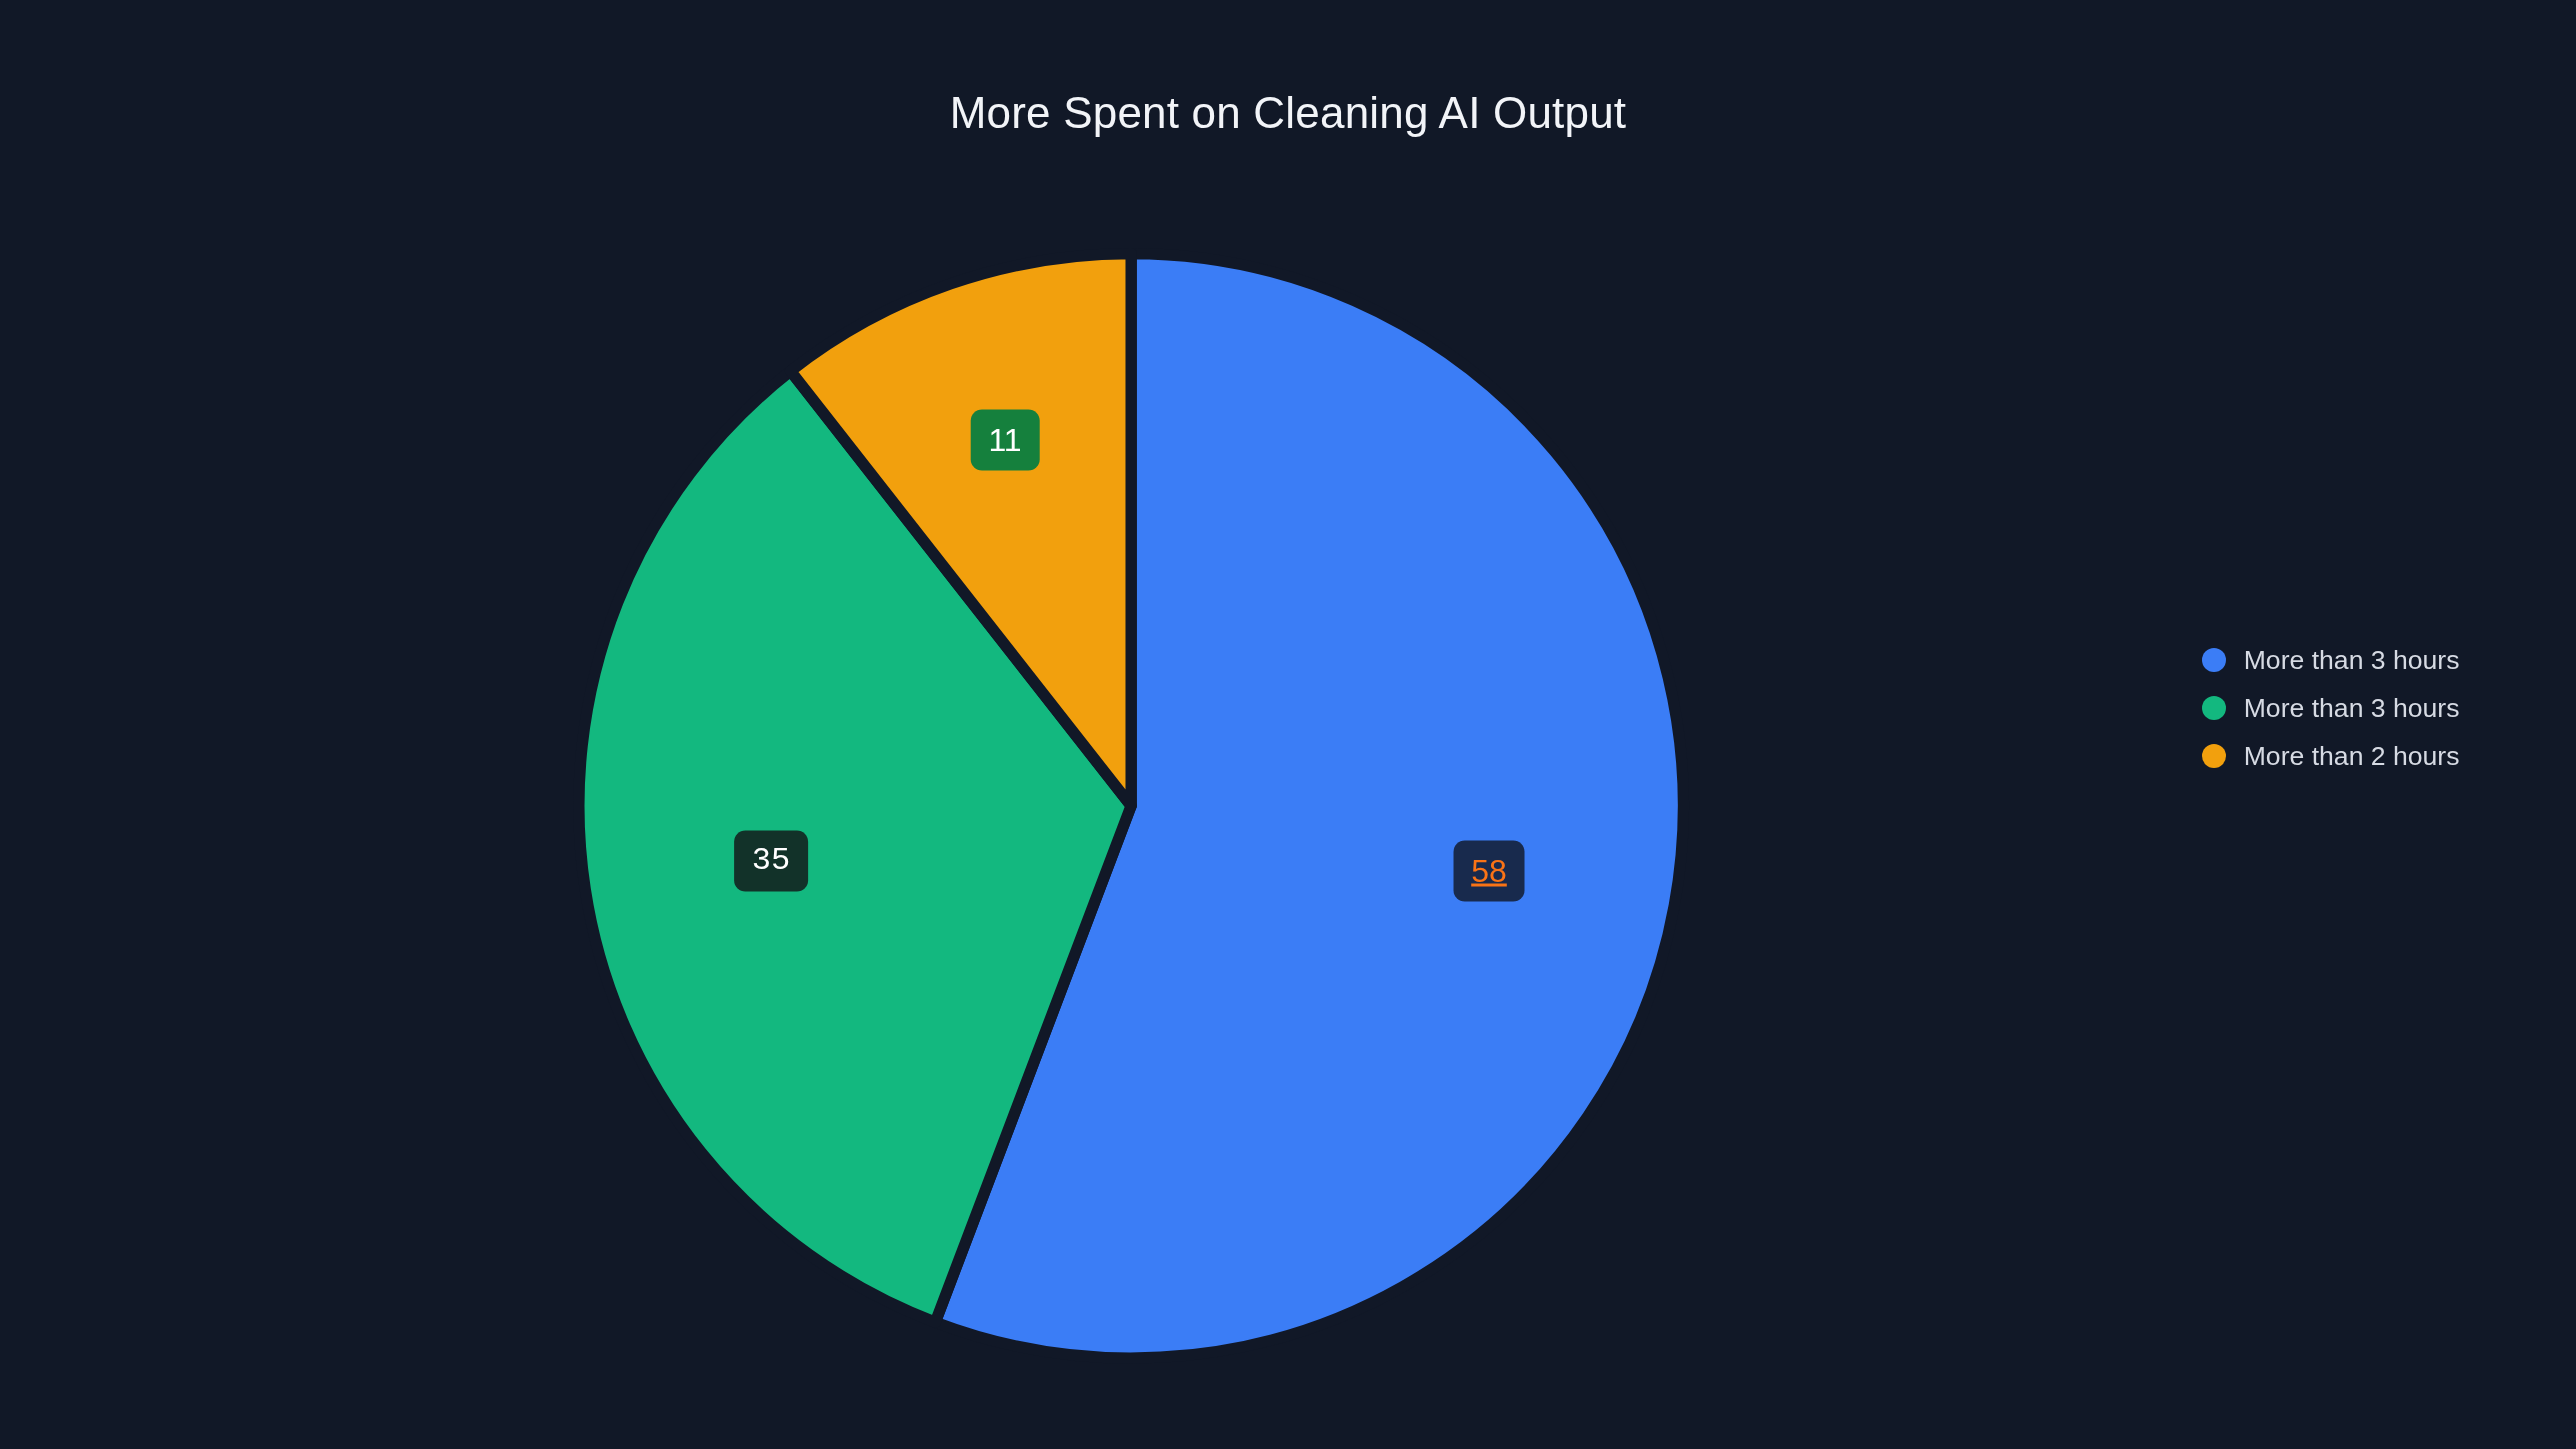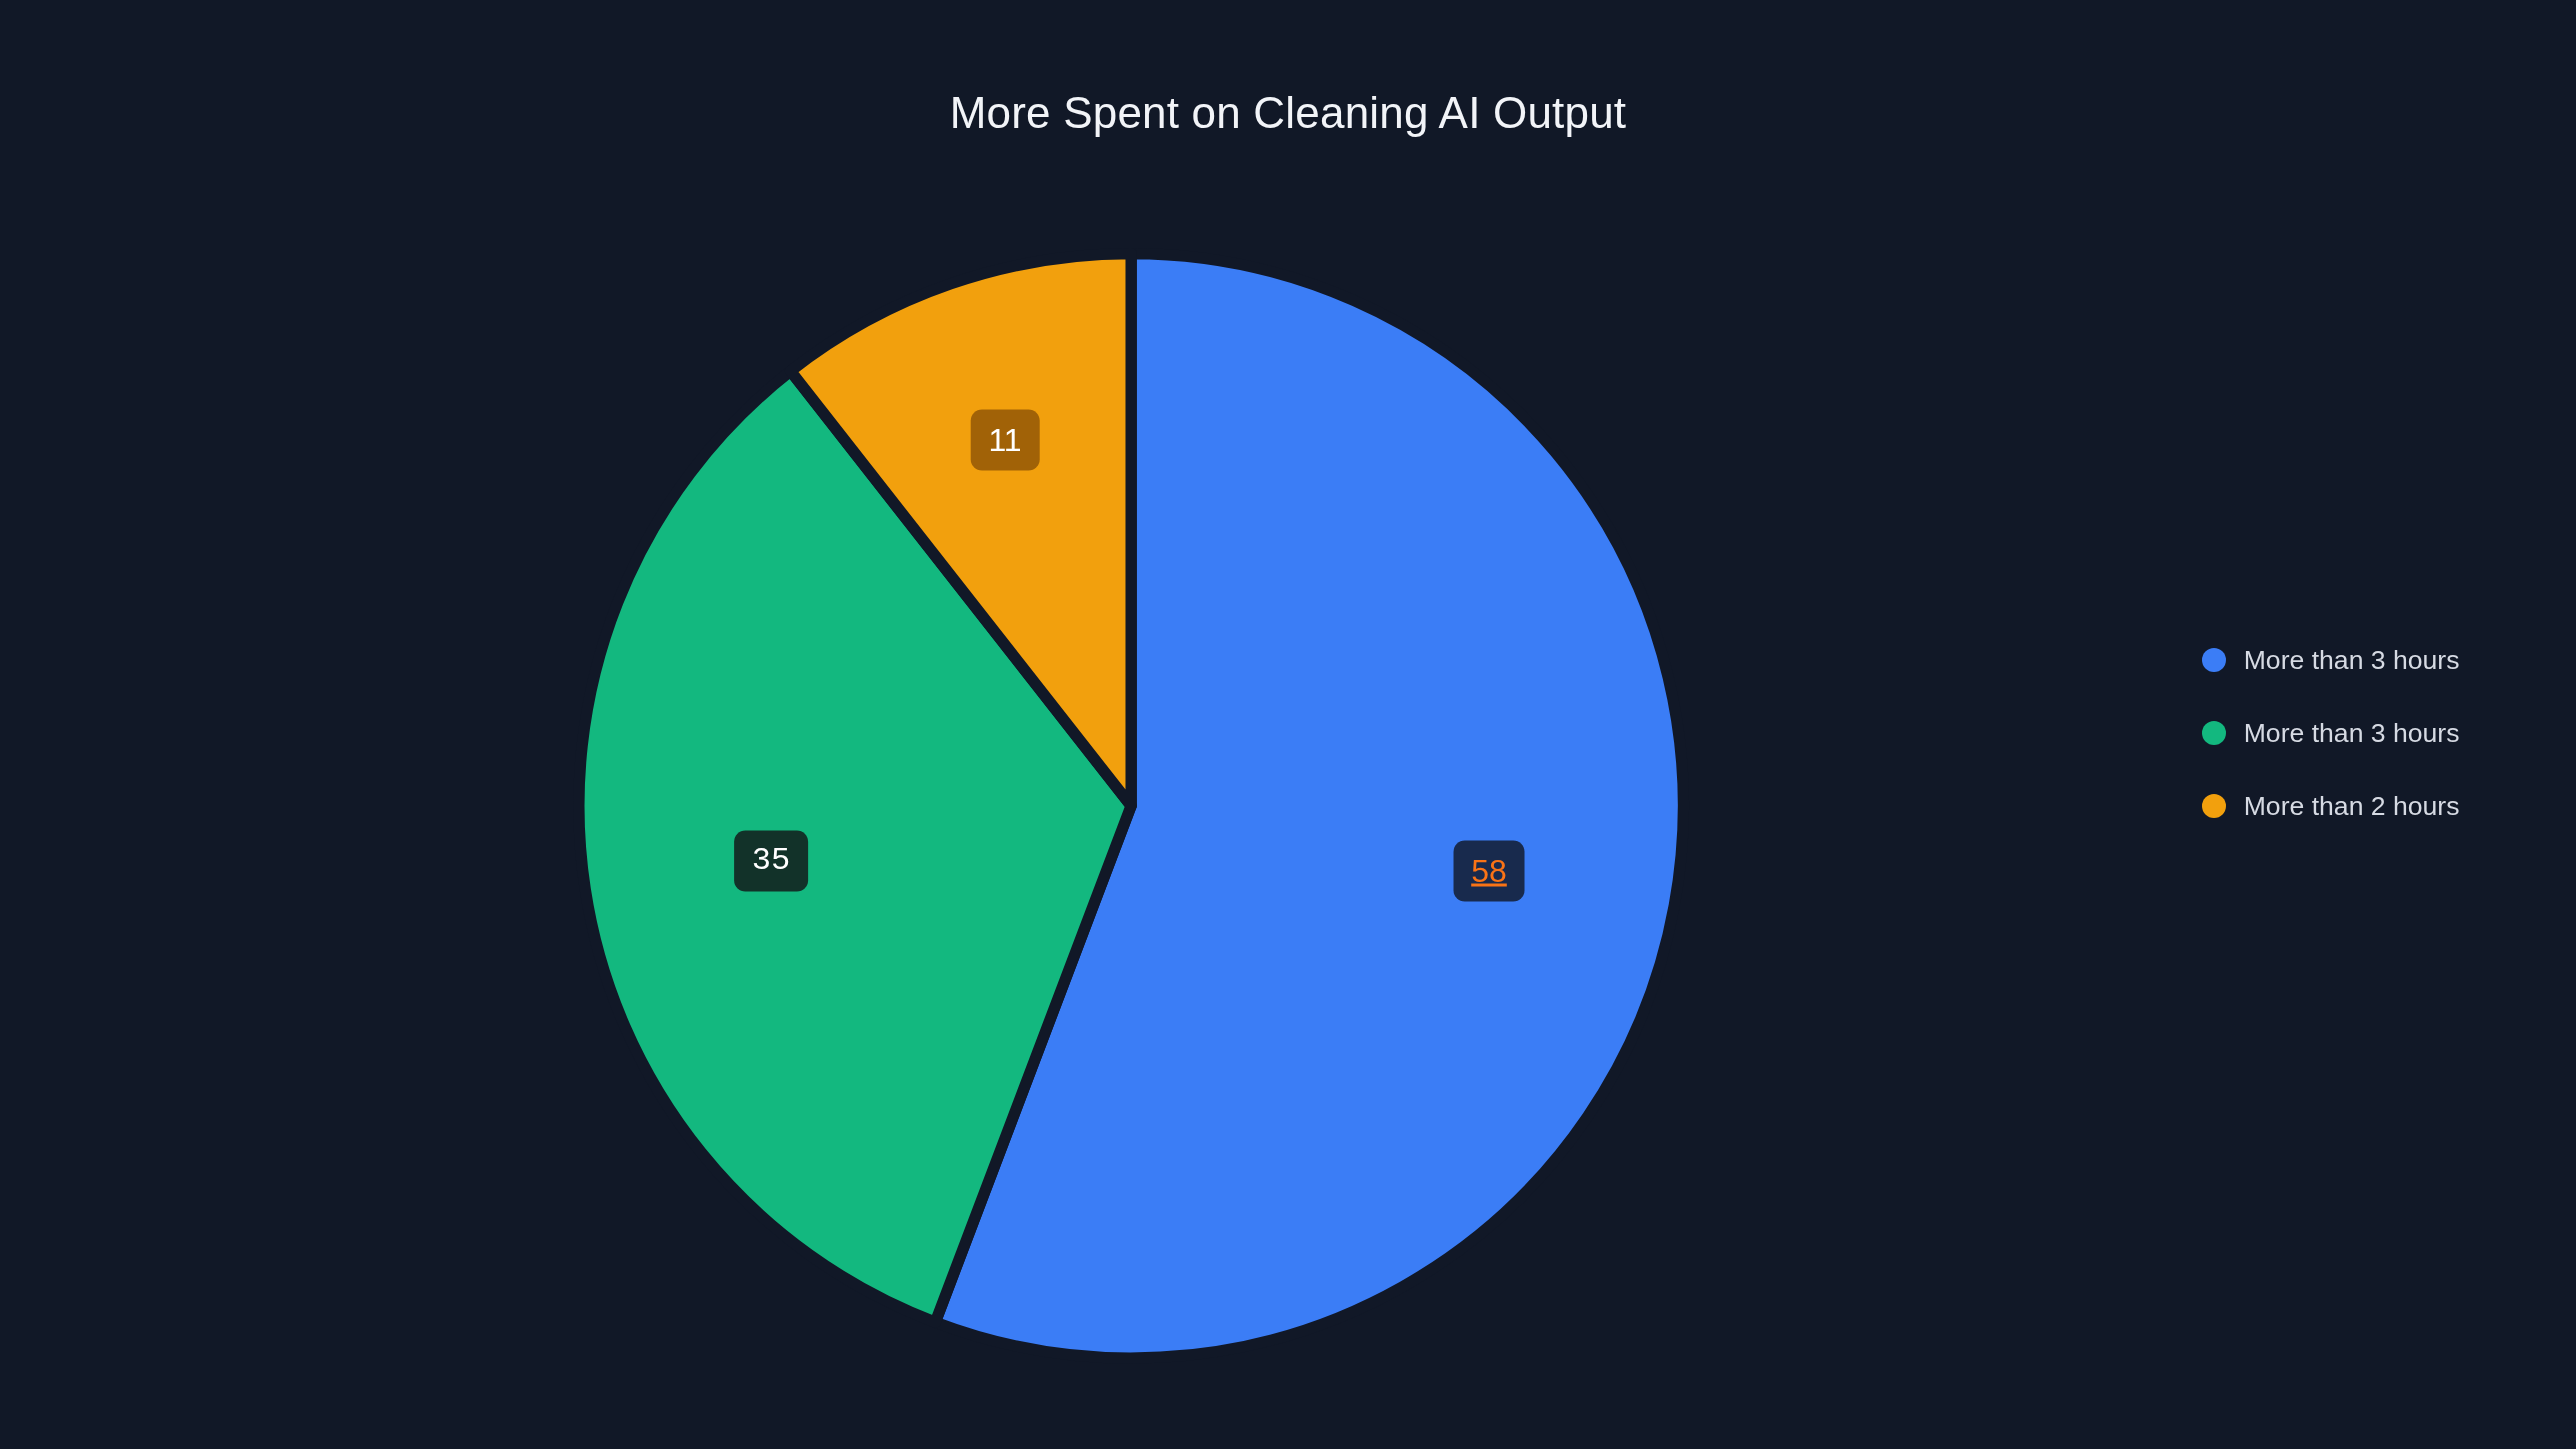--- a/index.html
+++ b/index.html
@@ -77,21 +77,21 @@
     white-space: nowrap;
   }
 
   
   #legend {
     position: absolute;
     left: 2202px;
     top: 644px;
     display: flex;
     flex-direction: column;
-    gap: 41px;
+    gap: 16px;
   }
   .legend-item {
     display: flex;
     flex-direction: row;
     align-items: center;
     gap: 17.7px;
     height: 32px;
   }
   .legend-swatch {
     width: 24px;
@@ -119,21 +119,21 @@
     <svg id="pie-svg" width="2061" height="1449" viewBox="0 0 2560 1800">
       <g id="slices">
           <path d="M 1405 1001 L 1405.00 315.00 A 686 686 0 1 1 1161.74 1642.42 Z" fill="#3b7df6" class="pie-slice"></path>
           <path d="M 1405 1001 L 1161.74 1642.42 A 686 686 0 0 1 981.93 460.99 Z" fill="#13b87f" class="pie-slice"></path>
           <path d="M 1405 1001 L 981.93 460.99 A 686 686 0 0 1 1405.00 315.00 Z" fill="#f2a00d" class="pie-slice"></path>
         </g>
     </svg>
     <div id="labels-layer">
         <div class="data-label" style="left: 1489px; top: 871px; background: rgb(24, 42, 77); color: #f97316; text-decoration: underline;">58</div>
         <div class="data-label" style="left: 771px; top: 861px; background: rgb(18, 50, 41); color: rgb(255, 255, 255); font-family: Liberation Mono, monospace;">35</div>
-        <div class="data-label" style="left: 1005px; top: 440px; background: #a16207; color: rgb(255, 255, 255);">11</div>
+        <div class="data-label" style="left: 1005px; top: 440px; background: #15803d; color: rgb(255, 255, 255);">11</div>
       </div>
   </div>
 
   <div id="legend">
       <div class="legend-item">
         <span class="legend-swatch" style="background: rgb(59, 125, 246);"></span>
         <span class="legend-label">More than 3 hours</span>
       </div>
       <div class="legend-item">
         <span class="legend-swatch" style="background: rgb(19, 184, 127);"></span>

